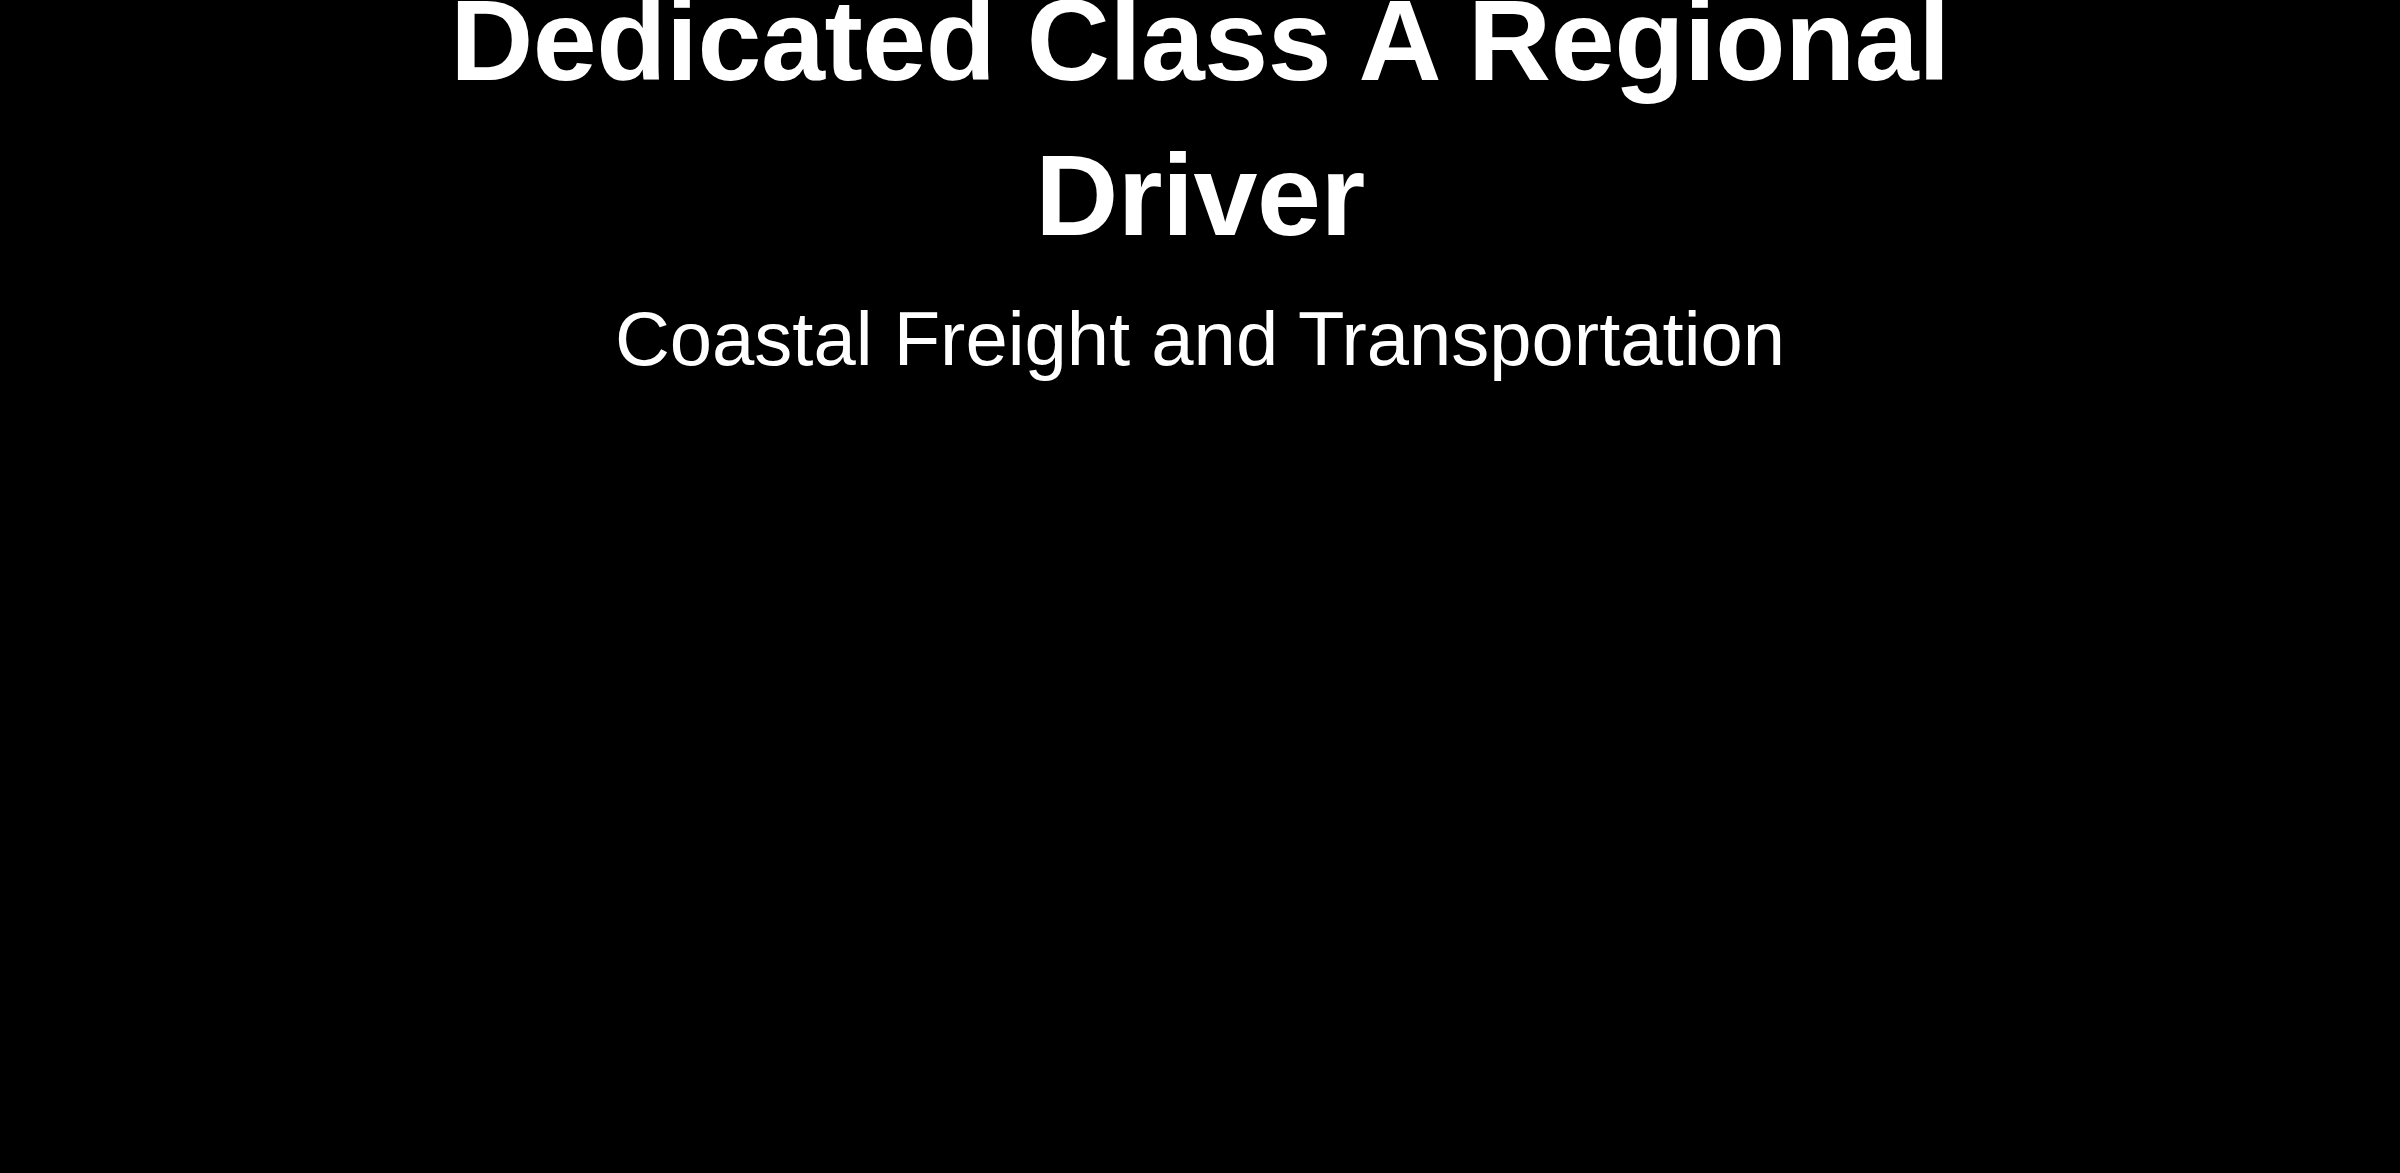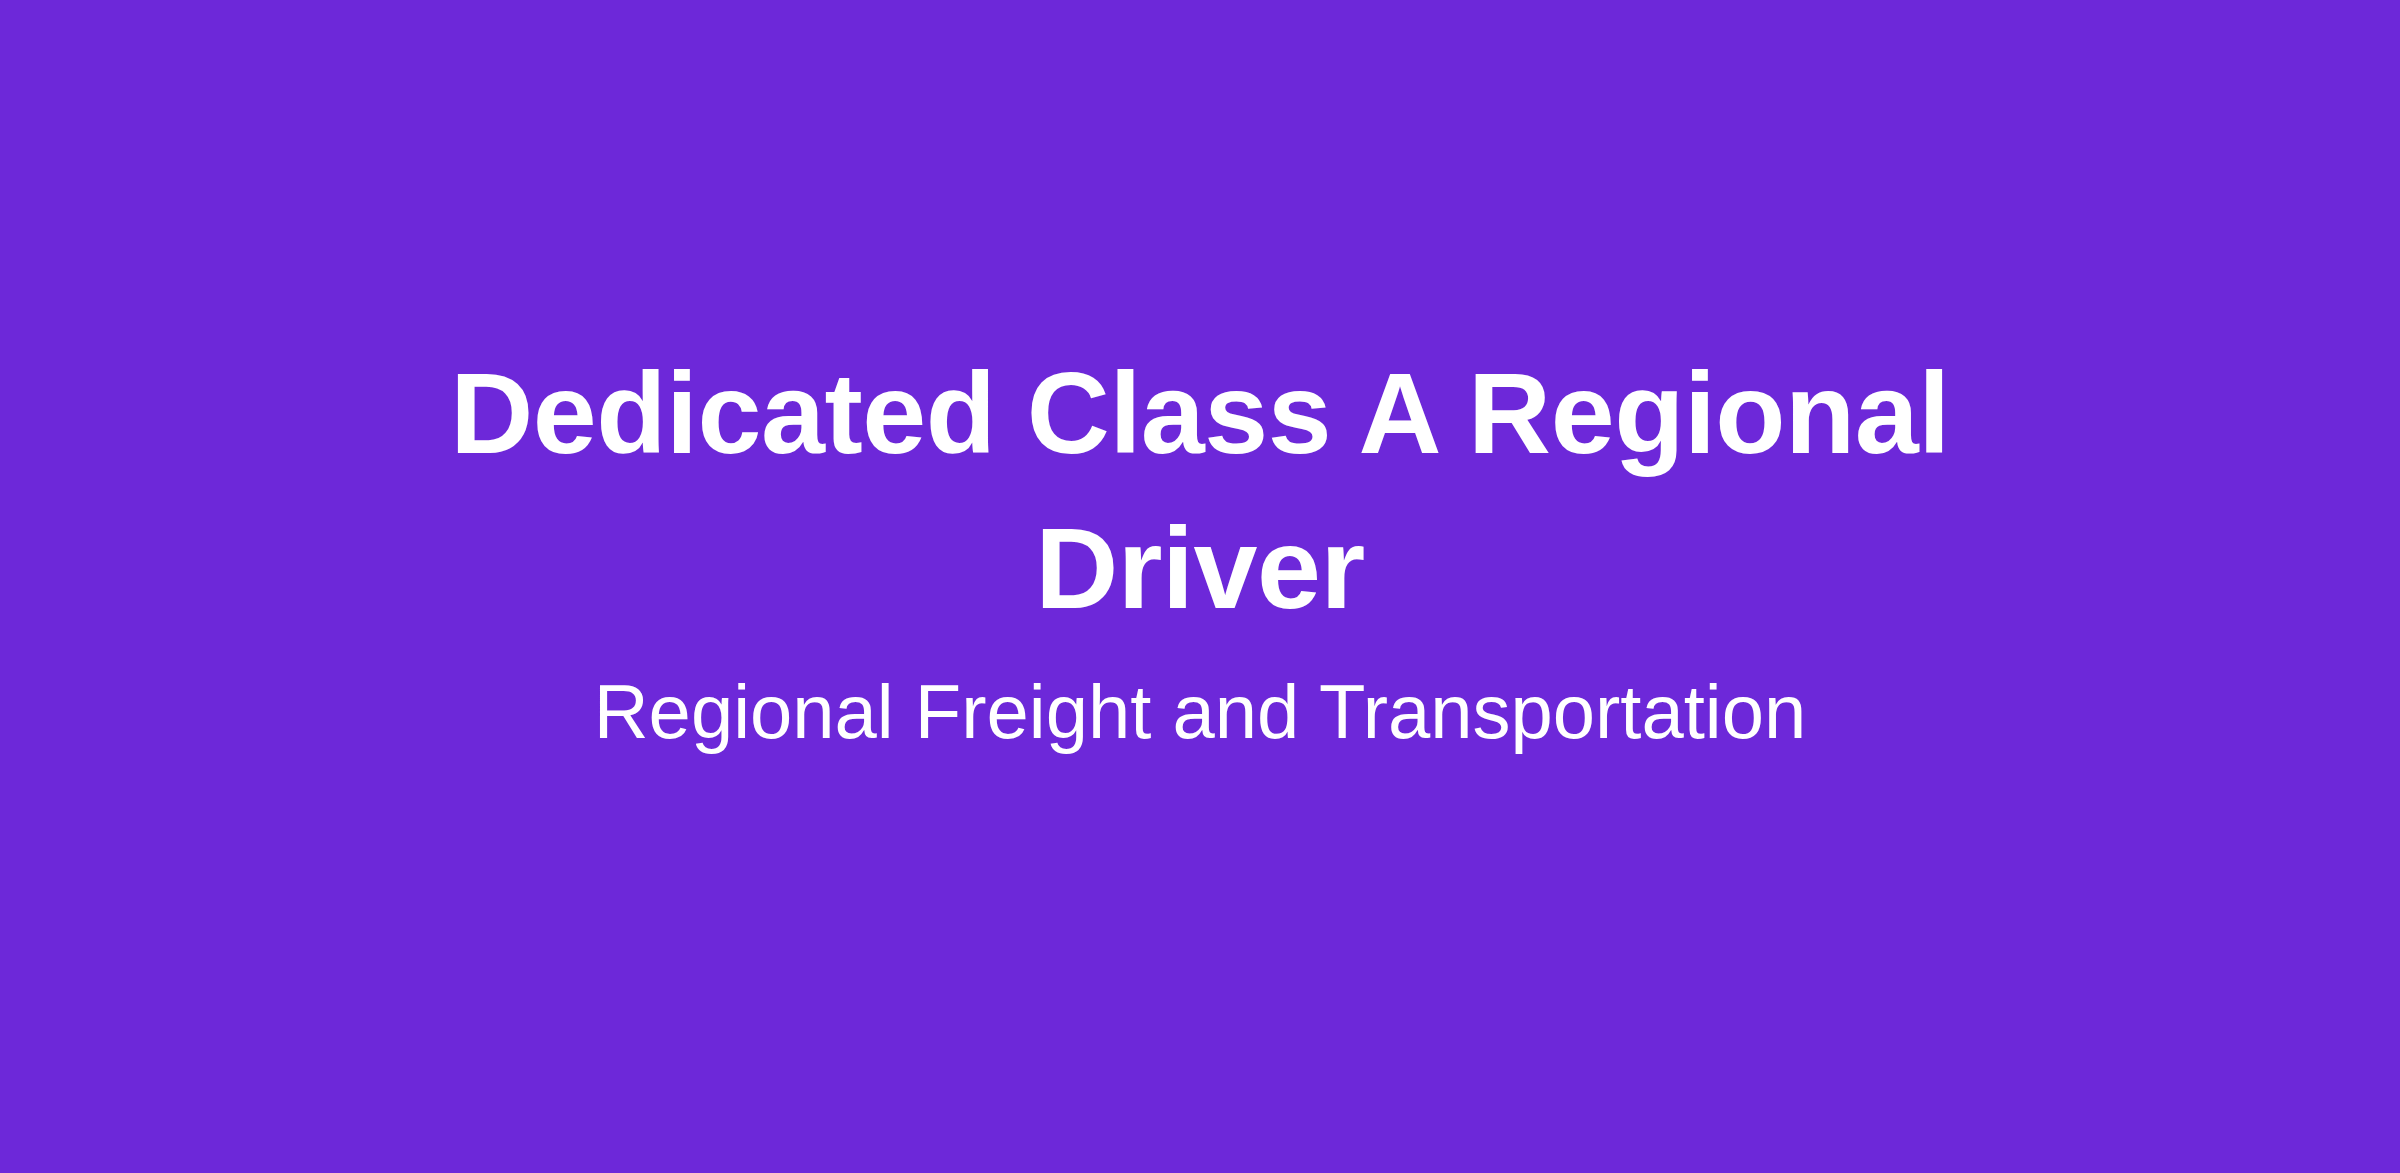--- a/index.html
+++ b/index.html
@@ -14,25 +14,24 @@
   body {
     background: #1218F5;
     font-family: "Liberation Sans", sans-serif;
     -webkit-font-smoothing: antialiased;
   }
 
   .hero-banner {
     position: relative;
     width: 2400px;
     height: 1173px;
-    background: #6d28d9;
+    background: #000000;
     display: flex;
     flex-direction: column;
     align-items: center;
-    justify-content: center;
   }
 
   .hero-content {
     width: 1660px;
     display: flex;
     flex-direction: column;
     align-items: center;
     text-align: center;
     
     transform: translateY(-37px);
@@ -62,17 +61,17 @@
 </style>
 </head>
 <body>
 
 <div class="hero-banner">
 
   <div class="hero-content">
 
     <h1 class="hero-title">Dedicated Class A Regional Driver</h1>
 
-    <p class="hero-subtitle">Regional Freight and Transportation</p>
+    <p class="hero-subtitle">Coastal Freight and Transportation</p>
 
   </div>
 
 </div>
 
 </body></html>

